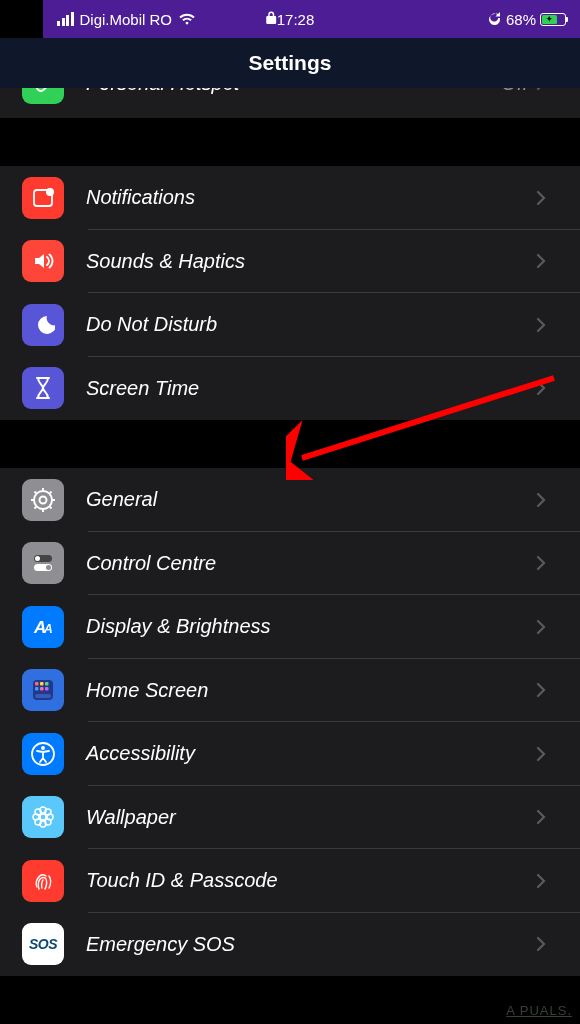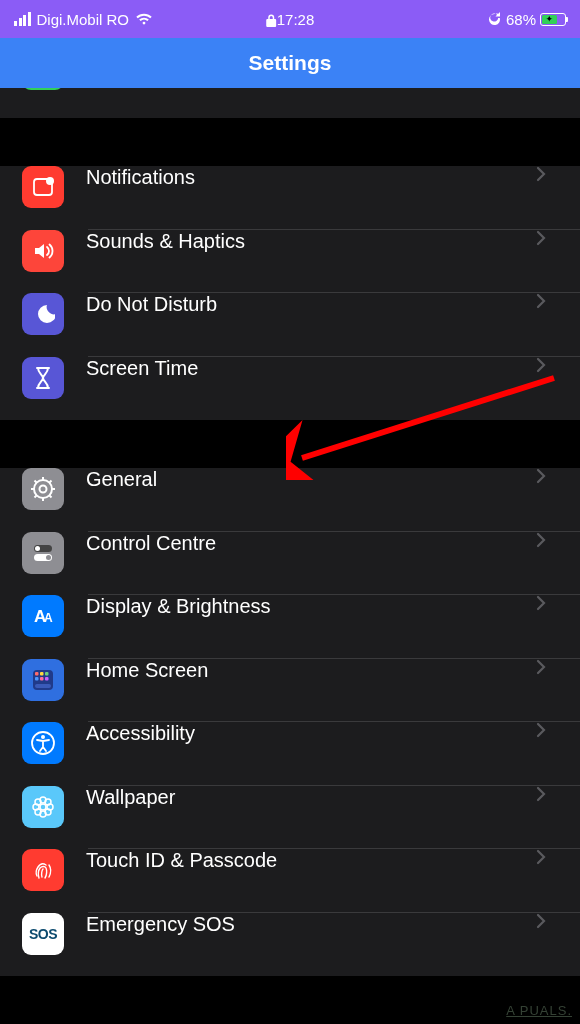--- a/index.html
+++ b/index.html
@@ -7,30 +7,31 @@
       width: 580px;
       height: 1024px;
       background: #000;
       font-family: -apple-system, 'Helvetica Neue', Helvetica, Arial, sans-serif;
       color: #fff;
       overflow: hidden;
       position: relative;
     }
     .status-bar {
       height: 38px;
-      background: #8b5cf6;
+      background: #4c1d95;
       display: flex;
       align-items: center;
       justify-content: space-between;
       padding: 0 14px;
       font-size: 15px;
       font-weight: 500;
+      margin-left: 43px;
     }
     .status-left { display: flex; align-items: center; gap: 6px; }
-    .status-center { display: flex; align-items: flex-end; position: absolute; left: 50%; transform: translateX(-50%); }
+    .status-center { display: flex; align-items: flex-start; position: absolute; left: 50%; transform: translateX(-50%); }
     .status-right { display: flex; align-items: center; gap: 4px; }
     .signal-bars { display: flex; align-items: flex-end; gap: 1.5px; }
     .signal-bar { width: 3px; background: #fff; }
     .sb1 { height: 5px; } .sb2 { height: 8px; } .sb3 { height: 11px; } .sb4 { height: 14px; }
     .wifi-icon svg, .lock-icon svg, .refresh-icon svg { display: block; }
     .battery {
       width: 26px; height: 13px;
       border: 1px solid #fff;
       border-radius: 3px;
       position: relative;
@@ -49,37 +50,39 @@
     .battery-fill {
       width: 66%; height: 100%;
       background: #31d158;
       border-radius: 1.5px;
       display:flex; align-items:center; justify-content:center;
     }
     .bolt { color:#000; font-size:9px; line-height:1; }
 
     .nav-header {
       height: 50px;
-      background: #3b82f6;
+      background: #0f172a;
       display: flex;
       align-items: center;
       justify-content: center;
       font-size: 21px;
       font-weight: 600;
     }
 
     .content { background: #1c1c1e; }
     .section-gap { height: 48px; background: #000; }
 
     .row {
       display: flex;
+      align-items: center;
       height: 63.5px;
       padding-left: 22px;
       padding-right: 34px;
       position: relative;
+      font-style: italic;
     }
     .row-partial {
       height: 30px;
       overflow: hidden;
     }
     .row-partial .icon-box { margin-top: -40px; }
     .row-partial .row-label, .row-partial .row-value, .row-partial .chevron { margin-top: -40px; }
     .row-divider {
       position: absolute;
       bottom: 0; left: 88px; right: 0;

